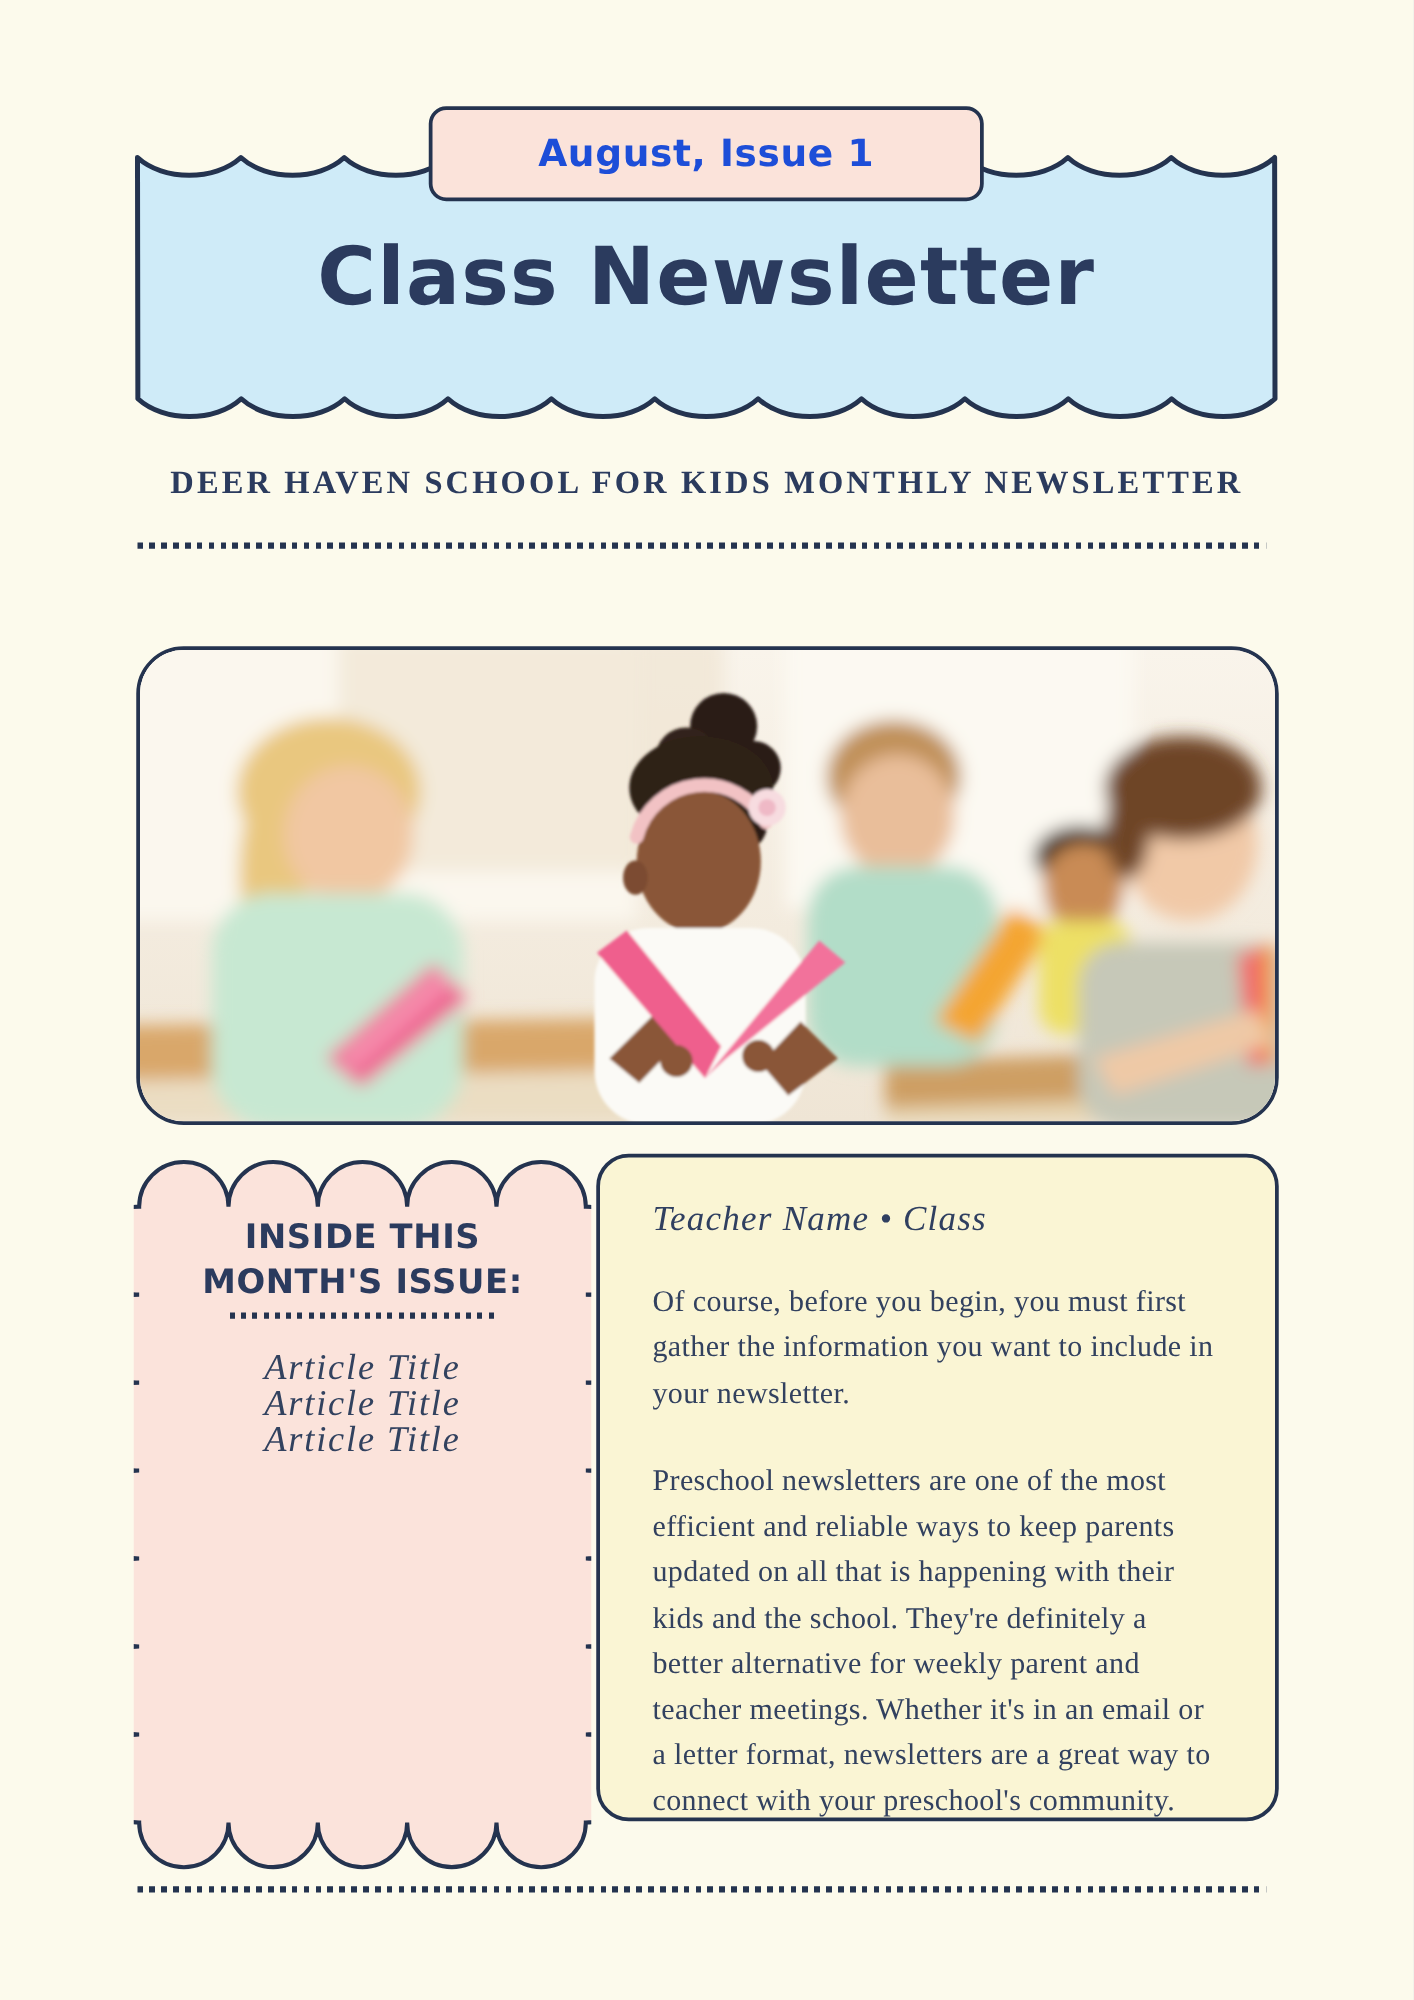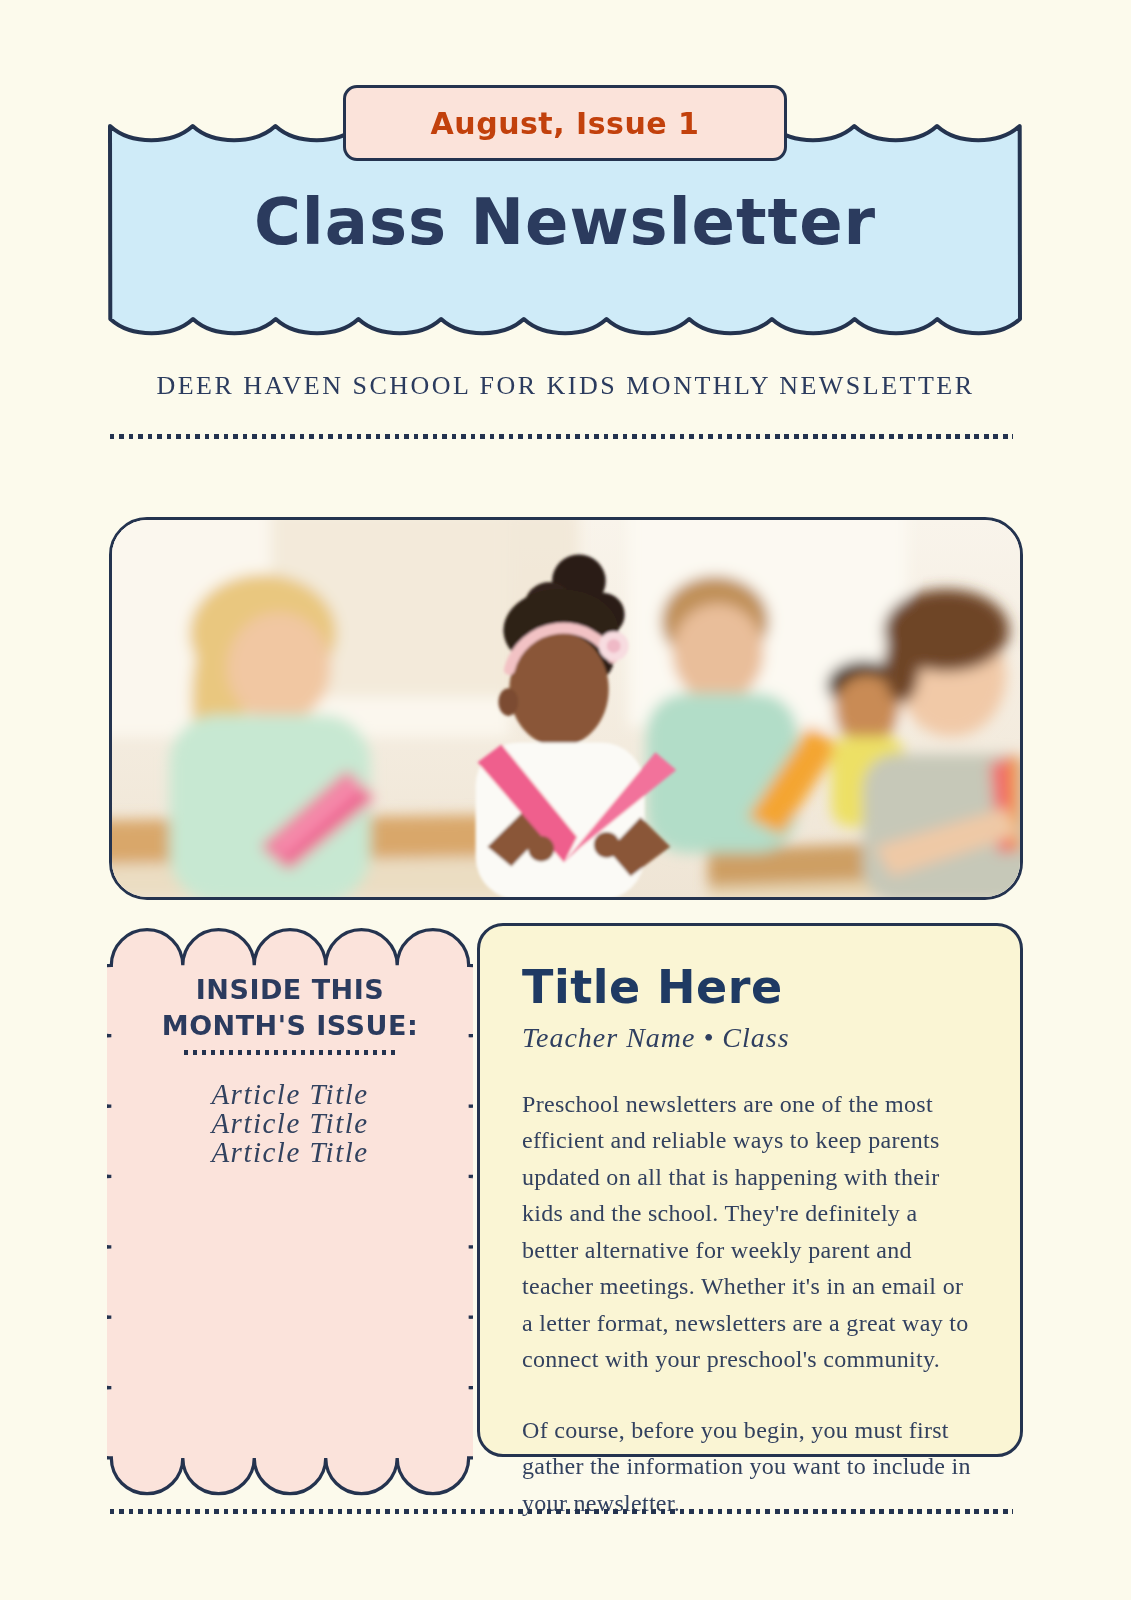--- a/index.html
+++ b/index.html
@@ -31,28 +31,28 @@
     color:#2B3B5E;
     font-family:"DejaVu Sans","Liberation Sans",sans-serif;
   }
   .issue-badge{
     position:absolute;left:343px;top:85px;width:444px;height:76px;
     background:var(--pink);
     border:3px solid var(--stroke);
     border-radius:14px;
     display:flex;align-items:center;justify-content:center;
     font-size:30px;font-weight:700;letter-spacing:.5px;
-    color:#c2410c;z-index:3;
+    color:#1d4ed8;z-index:3;
     font-family:"DejaVu Sans","Liberation Sans",sans-serif;
   }
   .subtitle{
     position:absolute;left:0;right:0;top:371px;
     text-align:center;
     font-family:"Liberation Serif",serif;
-    font-weight:400;font-size:26px;letter-spacing:2.5px;
+    font-weight:700;font-size:26px;letter-spacing:2.5px;
     color:#2B3B5E;
   }
   .dotted-rule{
     position:absolute;height:5px;
     background-image:repeating-linear-gradient(to right,var(--stroke) 0 4.5px,transparent 4.5px 9.5px);
   }
   .rule-top{left:110px;top:434px;width:903px;}
   .rule-bottom{left:110px;top:1509px;width:903px;}
   
   .photo-frame{
@@ -231,23 +231,22 @@
       <div class="issue-divider"></div>
       <div class="article-list">
         <div class="article-item">Article Title</div>
         <div class="article-item">Article Title</div>
         <div class="article-item">Article Title</div>
       </div>
     </div>
   </div>
 
   <div class="article-card">
-    <h2 class="article-title">Title Here</h2>
     <div class="article-byline">Teacher Name • Class</div>
     <div class="article-body">
+      <p>Of course, before you begin, you must first gather the information you want to include in your newsletter.</p>
       <p>Preschool newsletters are one of the most efficient and reliable ways to keep parents updated on all that is happening with their kids and the school. They're definitely a better alternative for weekly parent and teacher meetings. Whether it's in an email or a letter format, newsletters are a great way to connect with your preschool's community.</p>
-      <p>Of course, before you begin, you must first gather the information you want to include in your newsletter.</p>
     </div>
   </div>
 
   <div class="dotted-rule rule-bottom"></div>
 
 </div>
 
 </body></html>

